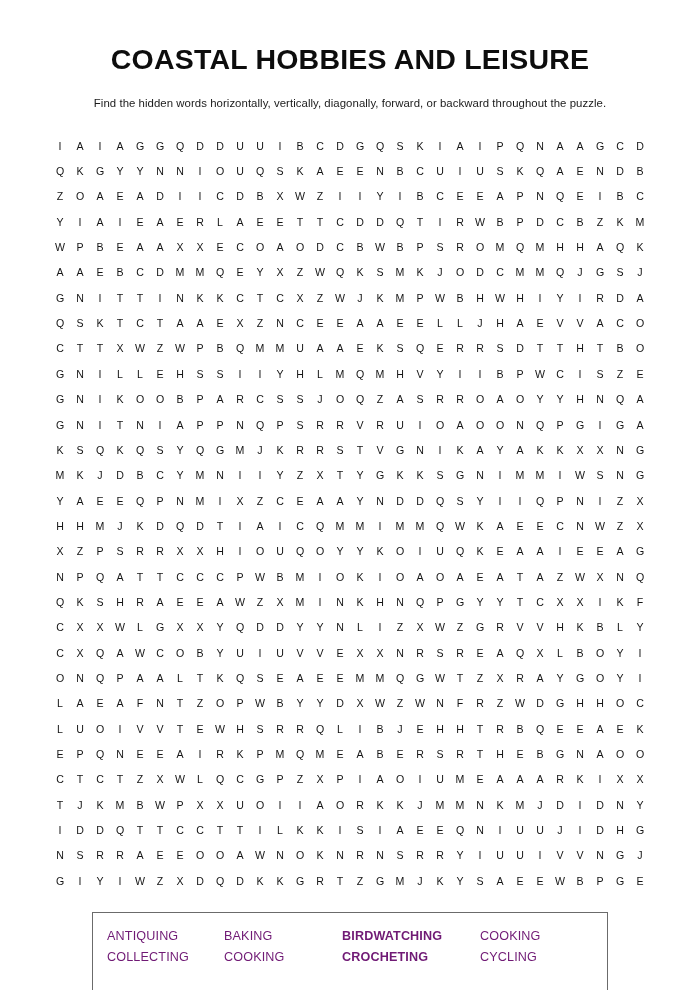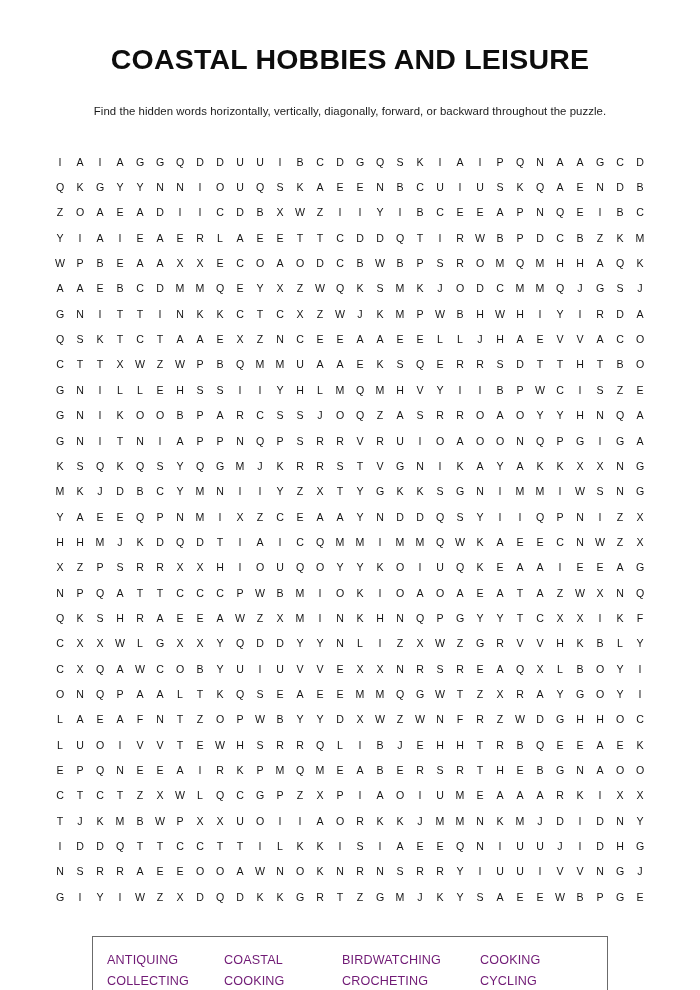--- a/index.html
+++ b/index.html
@@ -17,21 +17,20 @@
     position: relative;
   }
   .page {
     width: 700px;
     height: 990px;
     box-sizing: border-box;
     padding: 0;
     display: flex;
     flex-direction: column;
     align-items: center;
-    gap: 8px;
   }
   .puzzle-title {
     margin: 0;
     padding-top: 44px;
     font-size: 28.5px;
     font-weight: bold;
     letter-spacing: 0.2px;
     text-align: center;
     color: #0d0d0d;
     line-height: 1.1;
@@ -81,21 +80,21 @@
   }
   .word-cell {
     font-size: 12.6px;
     color: #701a75;
     letter-spacing: 0.15px;
     line-height: 1;
     white-space: nowrap;
   }
   .word-cell.c0 { width: 131px; padding-left: 14px; box-sizing: border-box; }
   .word-cell.c1 { width: 118px; }
-  .word-cell.c2 { width: 138px; }
+  .word-cell.c2 { width: 138px; font-weight: bold; }
   .word-cell.c3 { width: 125px; }
 </style>
 </head>
 <body>
 
 <div class="page">
 
   <h1 class="puzzle-title">COASTAL HOBBIES AND LEISURE</h1>
 
   <p class="puzzle-instructions">Find the hidden words horizontally, vertically, diagonally, forward, or backward throughout the puzzle.</p>
@@ -1059,21 +1058,21 @@
         <span class="grid-cell">B</span>
         <span class="grid-cell">P</span>
         <span class="grid-cell">G</span>
         <span class="grid-cell">E</span>
       </div>
     </div>
 
   <div class="wordbank">
       <div class="wordbank-row">
         <span class="word-cell c0">ANTIQUING</span>
-        <span class="word-cell c1">COASTAL</span>
+        <span class="word-cell c1">BAKING</span>
         <span class="word-cell c2">BIRDWATCHING</span>
         <span class="word-cell c3">COOKING</span>
       </div>
       <div class="wordbank-row">
         <span class="word-cell c0">COLLECTING</span>
         <span class="word-cell c1">COOKING</span>
         <span class="word-cell c2">CROCHETING</span>
         <span class="word-cell c3">CYCLING</span>
       </div>
       <div class="wordbank-row"></div>

